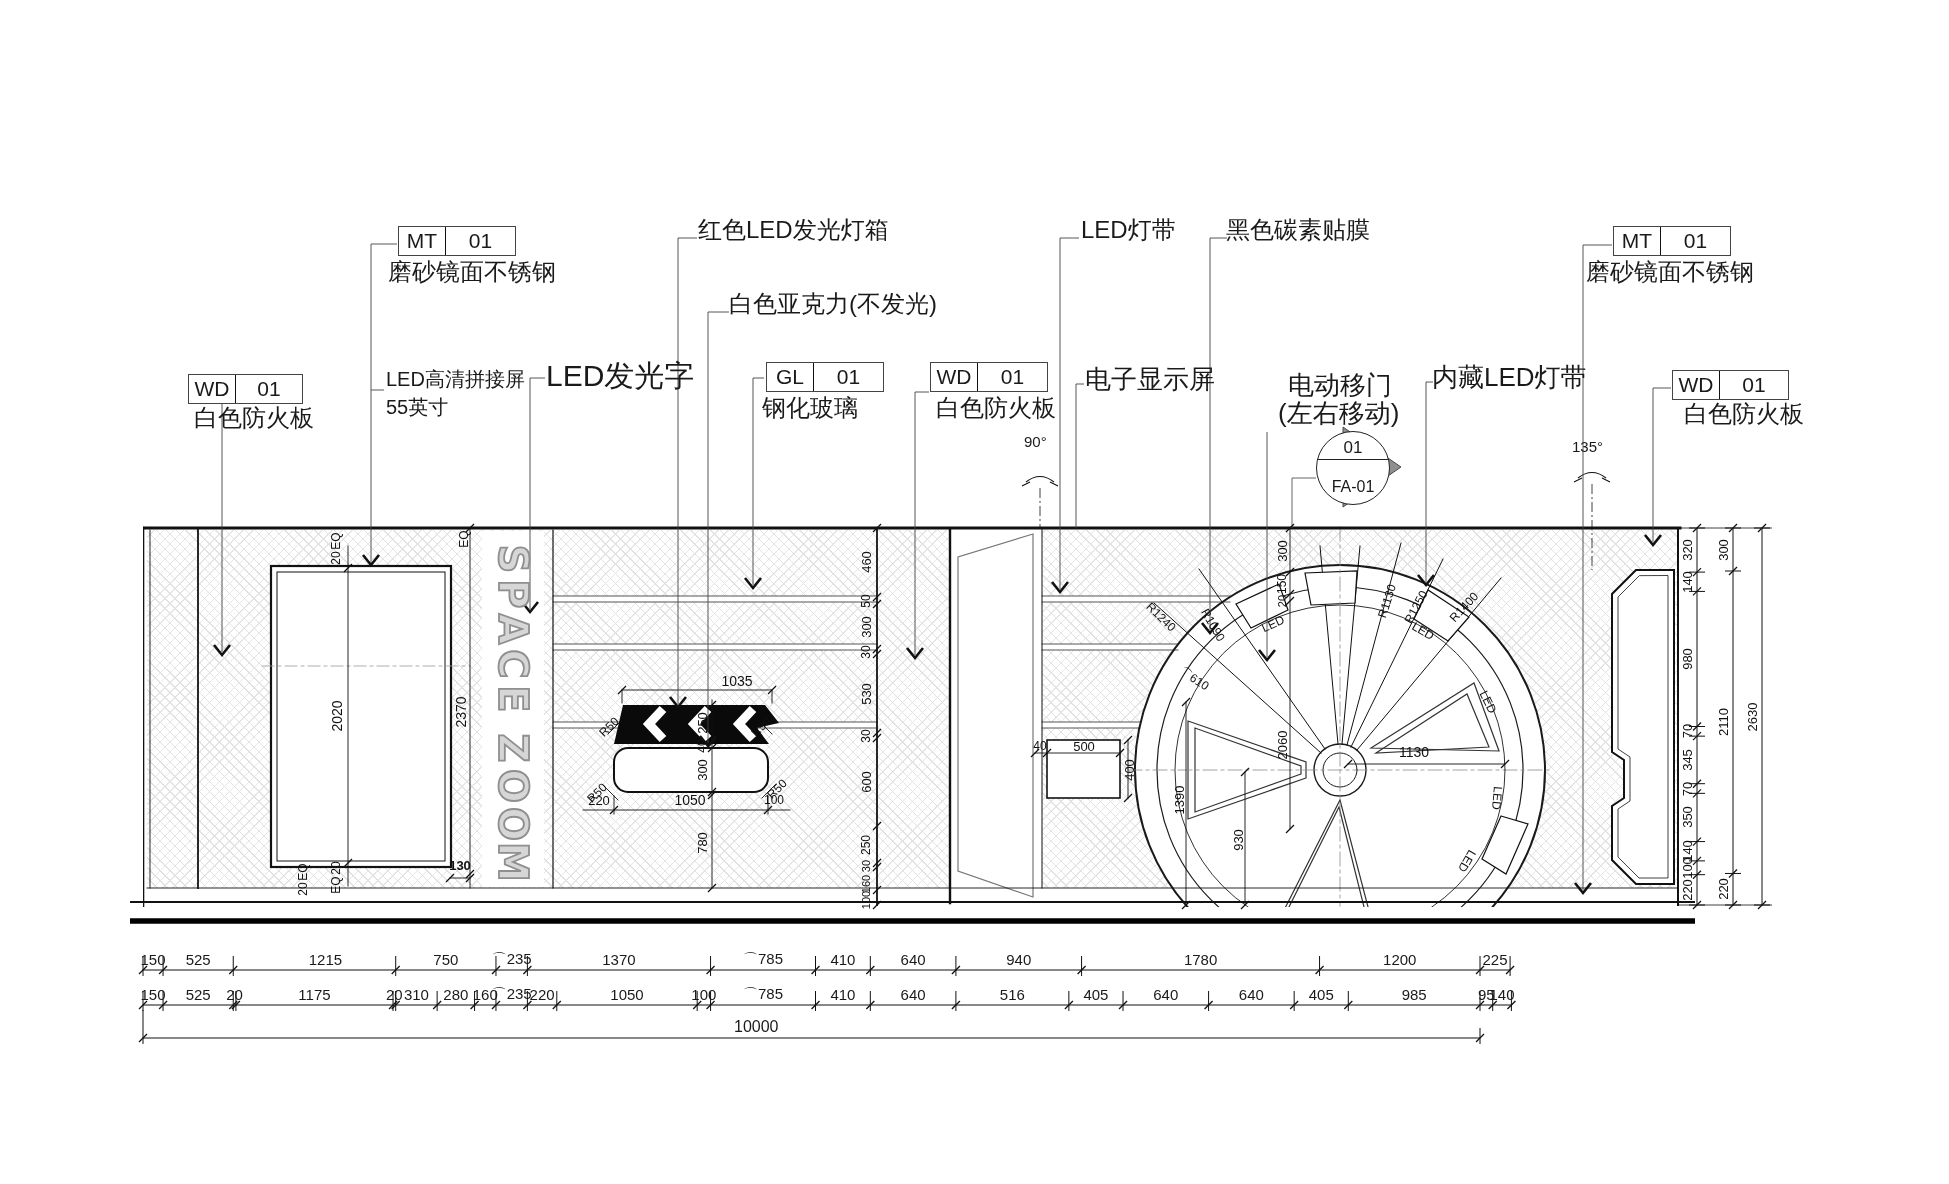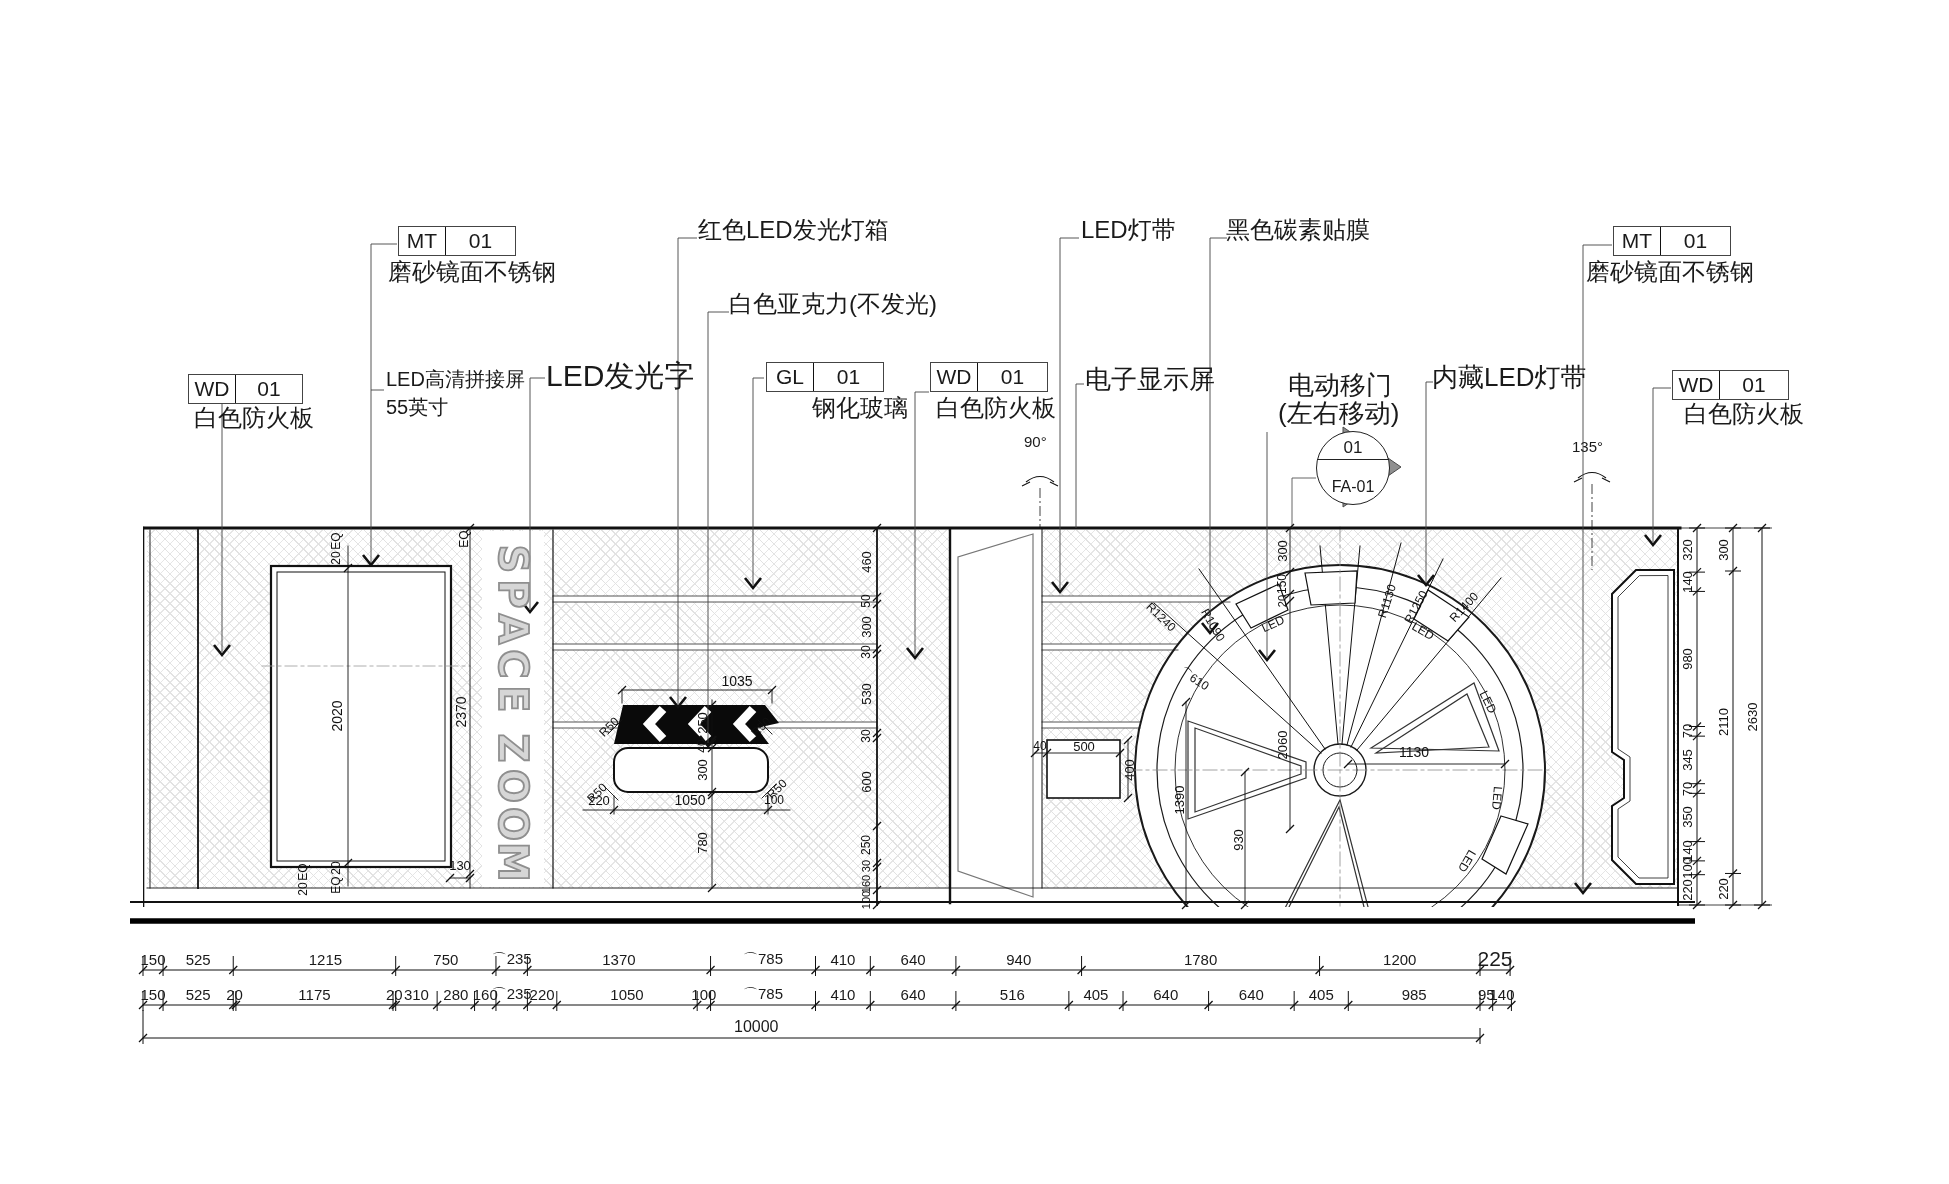--- a/index.html
+++ b/index.html
@@ -395,21 +395,21 @@
   <div class="tag" style="left:188px;top:374px;width:113px">
     <span class="tc">WD</span>
     <span class="tn">01</span>
     </div>
   <div class="callout" style="left:194px;top:402px">白色防火板</div>
 
   <div class="tag" style="left:766px;top:362px">
     <span class="tc">GL</span>
     <span class="tn">01</span>
     </div>
-  <div class="callout" style="left:812px;top:392px">钢化玻璃</div>
+  <div class="callout" style="left:762px;top:392px">钢化玻璃</div>
 
   <div class="tag" style="left:930px;top:362px">
     <span class="tc">WD</span>
     <span class="tn">01</span>
     </div>
   <div class="callout" style="left:936px;top:392px">白色防火板</div>
 
   <div class="tag" style="left:1613px;top:226px">
     <span class="tc">MT</span>
     <span class="tn">01</span>
@@ -444,21 +444,21 @@
   <div class="lbl" style="left:734px;top:1018px;font-size:16px">10000</div>
 <div class="ann" style="left: 336px; top: 541px; font-size: 12px; transform: translate(-50%, -50%) rotate(-90deg);">EQ</div>
     <div class="ann" style="left: 336px; top: 558px; font-size: 12px; transform: translate(-50%, -50%) rotate(-90deg);">20</div>
     <div class="ann" style="left: 337px; top: 716px; font-size: 14px; transform: translate(-50%, -50%) rotate(-90deg);">2020</div>
     <div class="ann" style="left: 336px; top: 868px; font-size: 12px; transform: translate(-50%, -50%) rotate(-90deg);">20</div>
     <div class="ann" style="left: 336px; top: 885px; font-size: 12px; transform: translate(-50%, -50%) rotate(-90deg);">EQ</div>
     <div class="ann" style="left: 464px; top: 539px; font-size: 12px; transform: translate(-50%, -50%) rotate(-90deg);">EQ</div>
     <div class="ann" style="left: 461px; top: 712px; font-size: 14px; transform: translate(-50%, -50%) rotate(-90deg);">2370</div>
     <div class="ann" style="left: 303px; top: 872px; font-size: 12px; transform: translate(-50%, -50%) rotate(-90deg);">EQ</div>
     <div class="ann" style="left: 303px; top: 889px; font-size: 12px; transform: translate(-50%, -50%) rotate(-90deg);">20</div>
-    <div class="ann" style="left: 460px; top: 865px; font-size: 13px; transform: translate(-50%, -50%);">130</div>
+    <div class="ann" style="left: 460px; top: 865px; font-size: 13px; transform: translate(-50%, -50%); font-weight: bold;">130</div>
     <div class="ann" style="left: 697px; top: 681px; font-size: 14px; transform: translate(-50%, -50%); margin-left: 40px;">1035</div>
     <div class="ann" style="left: 609px; top: 727px; font-size: 12px; transform: translate(-50%, -50%) rotate(-45deg);">R50</div>
     <div class="ann" style="left: 761px; top: 727px; font-size: 12px; transform: translate(-50%, -50%) rotate(-45deg);">R50</div>
     <div class="ann" style="left: 597px; top: 793px; font-size: 12px; transform: translate(-50%, -50%) rotate(-45deg);">R50</div>
     <div class="ann" style="left: 777px; top: 789px; font-size: 12px; transform: translate(-50%, -50%) rotate(-45deg);">R50</div>
     <div class="ann" style="left: 702px; top: 723px; font-size: 13px; transform: translate(-50%, -50%) rotate(-90deg);">250</div>
     <div class="ann" style="left: 702px; top: 746px; font-size: 12px; transform: translate(-50%, -50%) rotate(-90deg);">40</div>
     <div class="ann" style="left: 702px; top: 770px; font-size: 13px; transform: translate(-50%, -50%) rotate(-90deg);">300</div>
     <div class="ann" style="left: 690px; top: 800px; font-size: 14px; transform: translate(-50%, -50%);">1050</div>
     <div class="ann" style="left: 599px; top: 800px; font-size: 13px; transform: translate(-50%, -50%);">220</div>
@@ -510,21 +510,21 @@
     <div class="dim" style="left: 314.47px; top: 959px; font-size: 15px; transform: translate(-50%, -50%); margin-left: 11px;">1215</div>
     <div class="dim" style="left: 445.83px; top: 959px; font-size: 15px; transform: translate(-50%, -50%);">750</div>
     <div class="dim" style="left: 511.678px; top: 959px; font-size: 15px; transform: translate(-50%, -50%);">⌒235</div>
     <div class="dim" style="left: 618.972px; top: 959px; font-size: 15px; transform: translate(-50%, -50%);">1370</div>
     <div class="dim" style="left: 763.034px; top: 959px; font-size: 15px; transform: translate(-50%, -50%);">⌒785</div>
     <div class="dim" style="left: 842.919px; top: 959px; font-size: 15px; transform: translate(-50%, -50%);">410</div>
     <div class="dim" style="left: 913.112px; top: 959px; font-size: 15px; transform: translate(-50%, -50%);">640</div>
     <div class="dim" style="left: 1018.74px; top: 959px; font-size: 15px; transform: translate(-50%, -50%);">940</div>
     <div class="dim" style="left: 1200.57px; top: 959px; font-size: 15px; transform: translate(-50%, -50%);">1780</div>
     <div class="dim" style="left: 1399.78px; top: 959px; font-size: 15px; transform: translate(-50%, -50%);">1200</div>
-    <div class="dim" style="left: 1495.04px; top: 959px; font-size: 21px; transform: translate(-50%, -50%);">225</div>
+    <div class="dim" style="left: 1495.04px; top: 959px; font-size: 15px; transform: translate(-50%, -50%);">225</div>
     <div class="dim" style="left: 153.028px; top: 994px; font-size: 15px; transform: translate(-50%, -50%);">150</div>
     <div class="dim" style="left: 198.151px; top: 994px; font-size: 15px; transform: translate(-50%, -50%);">525</div>
     <div class="dim" style="left: 234.584px; top: 994px; font-size: 15px; transform: translate(-50%, -50%);">20</div>
     <div class="dim" style="left: 314.47px; top: 994px; font-size: 15px; transform: translate(-50%, -50%);">1175</div>
     <div class="dim" style="left: 394.356px; top: 994px; font-size: 15px; transform: translate(-50%, -50%);">20</div>
     <div class="dim" style="left: 416.416px; top: 994px; font-size: 15px; transform: translate(-50%, -50%);">310</div>
     <div class="dim" style="left: 455.858px; top: 994px; font-size: 15px; transform: translate(-50%, -50%);">280</div>
     <div class="dim" style="left: 485.272px; top: 994px; font-size: 15px; transform: translate(-50%, -50%);">160</div>
     <div class="dim" style="left: 511.678px; top: 994px; font-size: 15px; transform: translate(-50%, -50%);">⌒235</div>
     <div class="dim" style="left: 542.095px; top: 994px; font-size: 15px; transform: translate(-50%, -50%);">220</div>

